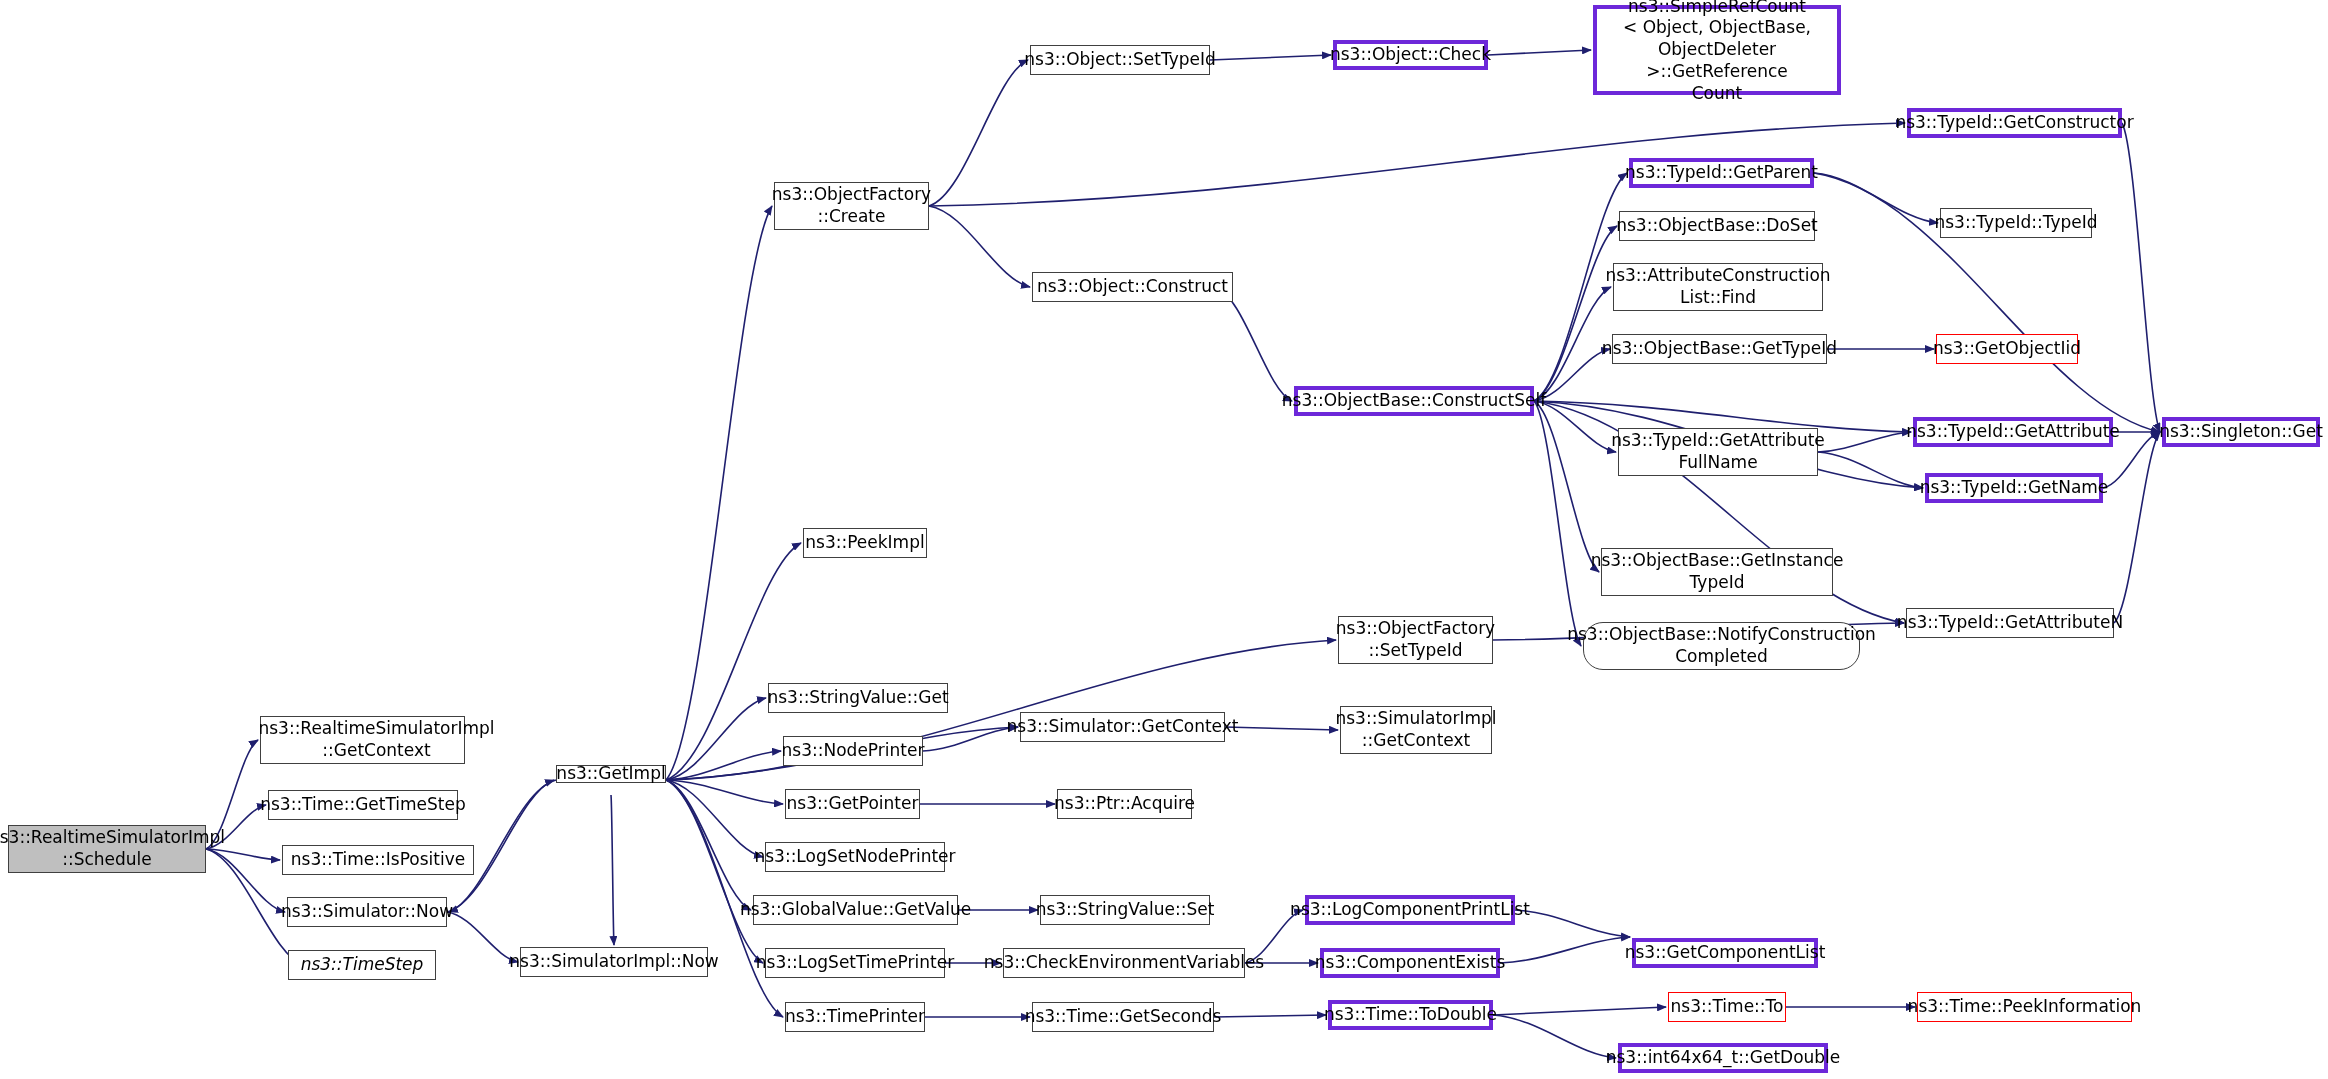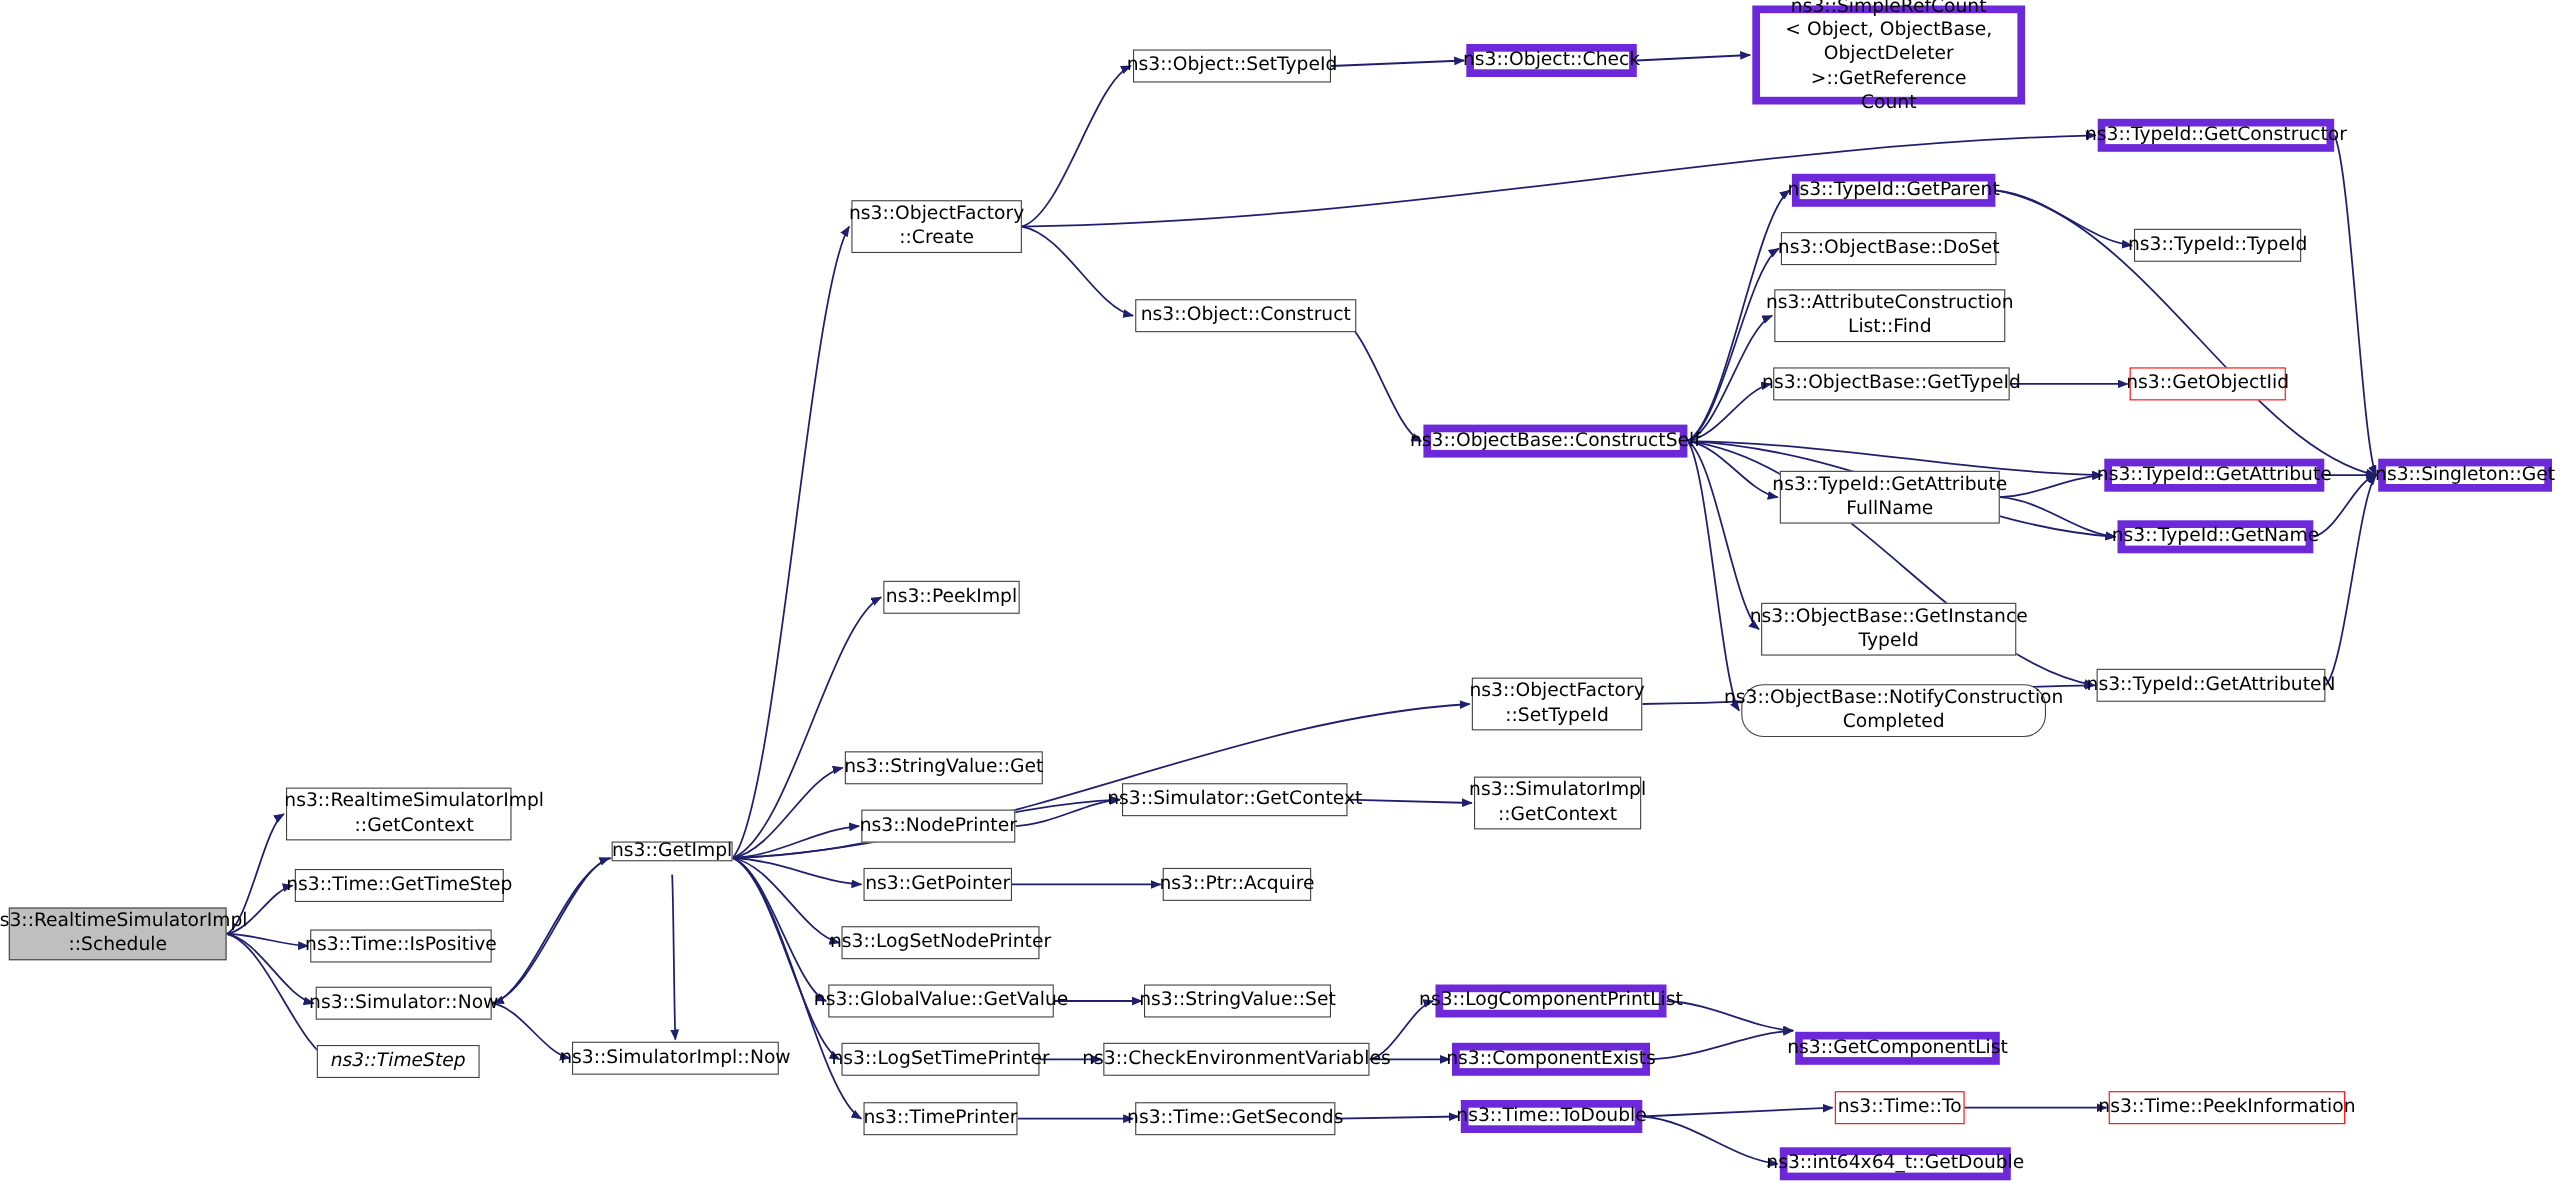--- a/index.html
+++ b/index.html
@@ -40,21 +40,21 @@
     z-index: 5;
   }
   .node.root {
     background: #bfbfbf;
     border: 1px solid #404040;
   }
   .node.redbox {
     border: 1px solid #ff0000;
   }
   .node.plainbox {
-    border: 7px solid #6d28d9;
+    border: 4px solid #6d28d9;
   }
 </style>
 </head>
 <body>
 
 <div id="canvas">
   <svg id="edges" viewBox="0 0 2328 1079" xmlns="http://www.w3.org/2000/svg">
     <defs>
       <marker id="arrow" markerWidth="10" markerHeight="8" refX="9" refY="4" orient="auto" markerUnits="userSpaceOnUse">
         <path d="M0,0 L10,4 L0,8 Z" fill="#1f1f6e"></path>
@@ -122,21 +122,21 @@
         <path d="M1493,1015 C1539.74,1018.44 1574.18,1053.7 1616,1058" fill="none" stroke="#1f1f6e" stroke-width="1.6" marker-end="url(#arrow)"></path>
         <path d="M1786,1007 L1915,1007" fill="none" stroke="#1f1f6e" stroke-width="1.6" marker-end="url(#arrow)"></path>
       </g>
   </svg>
   <div id="nodes">
       <div class="node root" style="left: 8px; top: 825px; width: 198px; height: 48px;">ns3::RealtimeSimulatorImpl
 ::Schedule</div>
       <div class="node" style="left: 260px; top: 716px; width: 205px; height: 48px; padding-left: 32px;">ns3::RealtimeSimulatorImpl
 ::GetContext</div>
       <div class="node" style="left: 268px; top: 790px; width: 190px; height: 30px;">ns3::Time::GetTimeStep</div>
-      <div class="node" style="left: 282px; top: 845px; width: 165px; height: 30px;">ns3::Time::IsPositive</div>
+      <div class="node" style="left: 282px; top: 845px; width: 192px; height: 30px;">ns3::Time::IsPositive</div>
       <div class="node" style="left: 287px; top: 897px; width: 160px; height: 30px;">ns3::Simulator::Now</div>
       <div class="node" style="left: 288px; top: 950px; width: 148px; height: 30px; font-style: italic;">ns3::TimeStep</div>
       <div class="node" style="left: 520px; top: 947px; width: 188px; height: 30px;">ns3::SimulatorImpl::Now</div>
       <div class="node" style="left: 556px; top: 765px; width: 110px; height: 18px;">ns3::GetImpl</div>
       <div class="node" style="left: 774px; top: 182px; width: 155px; height: 48px;">ns3::ObjectFactory
 ::Create</div>
       <div class="node" style="left: 1030px; top: 45px; width: 180px; height: 30px;">ns3::Object::SetTypeId</div>
       <div class="node" style="left: 1032px; top: 272px; width: 201px; height: 30px;">ns3::Object::Construct</div>
       <div class="node plainbox" style="left: 1333px; top: 40px; width: 155px; height: 30px;">ns3::Object::Check</div>
       <div class="node plainbox" style="left: 1593px; top: 5px; width: 248px; height: 90px;">ns3::SimpleRefCount

